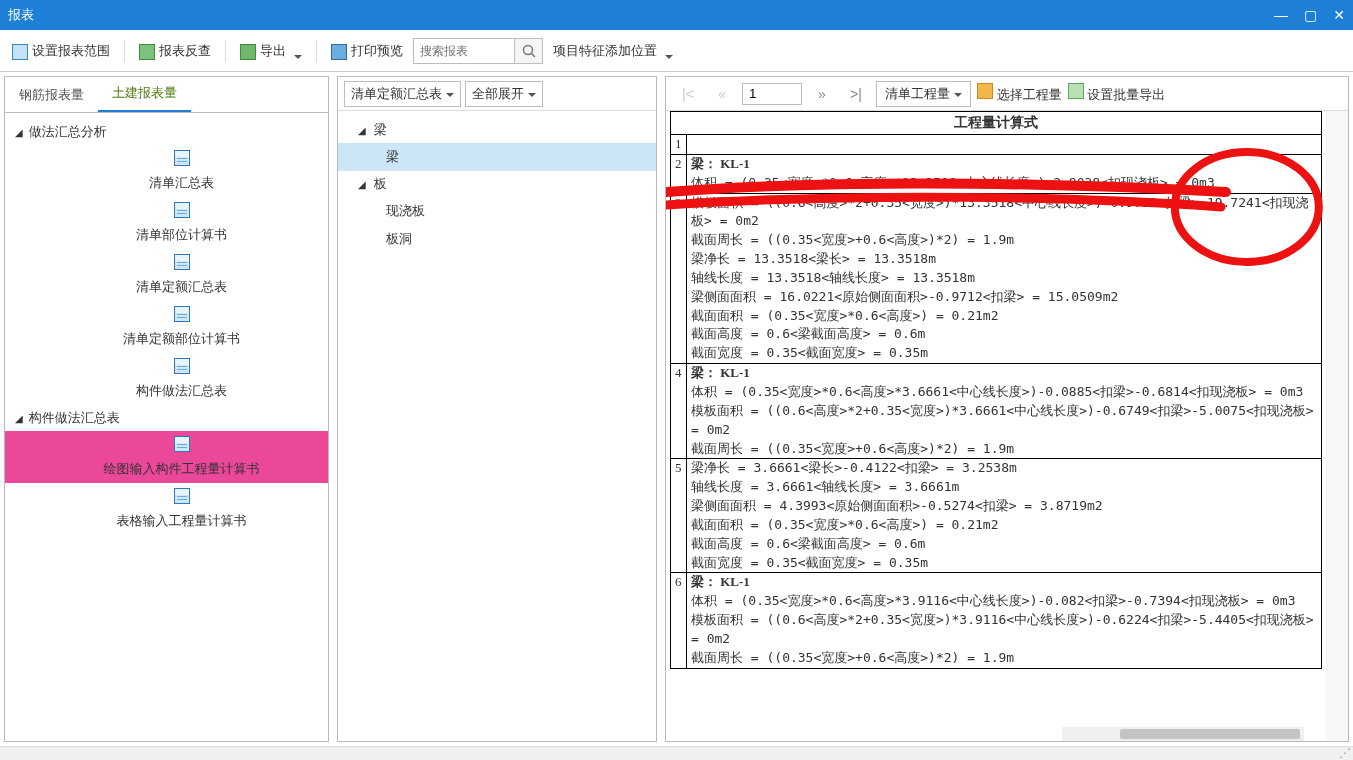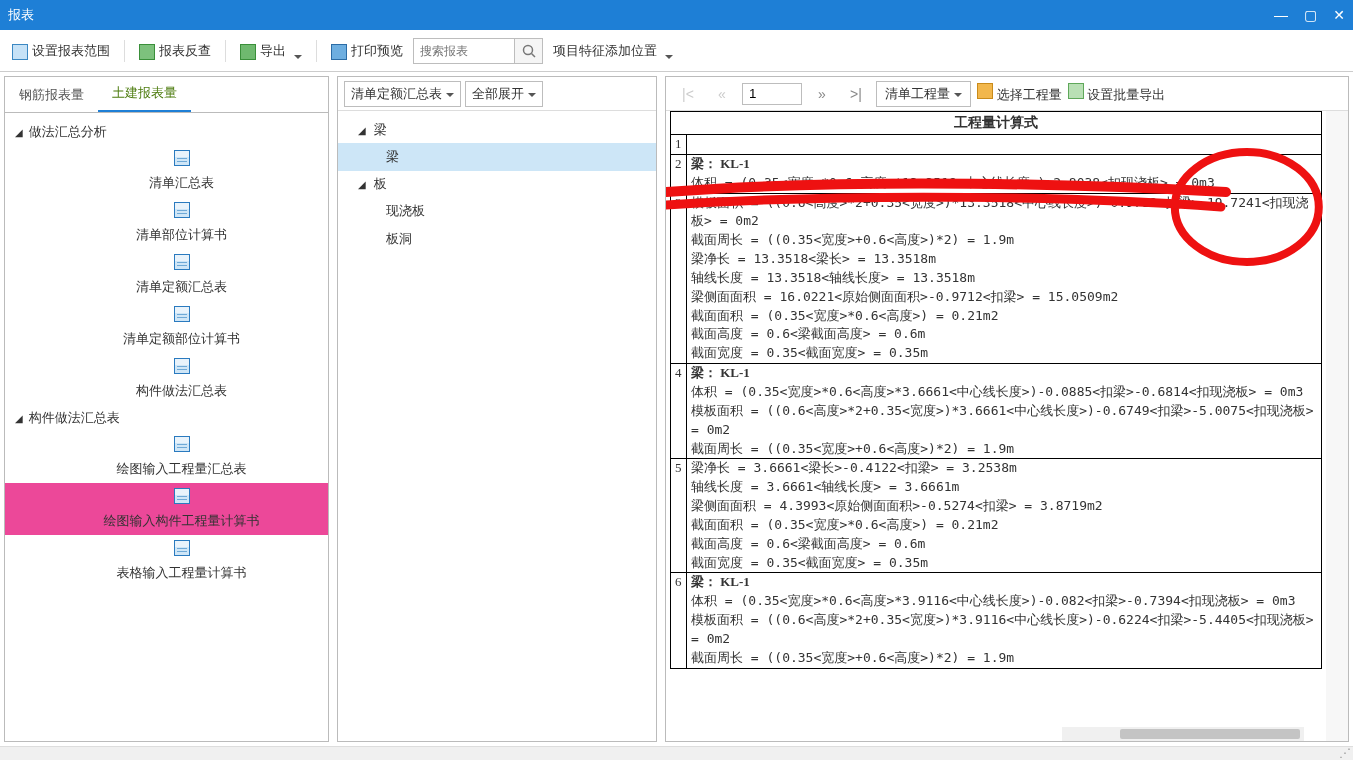--- a/index.html
+++ b/index.html
@@ -158,24 +158,20 @@
             <span class="icon-doc"></span>
             <span>清单定额部位计算书</span>
           </div>
           <div class="tree-item">
             <span class="icon-doc"></span>
             <span>构件做法汇总表</span>
           </div>
         </div>
       <div class="tree-group">构件做法汇总表</div>
       <div id="lg2">
-          <div class="tree-item">
-            <span class="icon-doc"></span>
-            <span>绘图输入工程量汇总表</span>
-          </div>
           <div class="tree-item selected">
             <span class="icon-doc"></span>
             <span>绘图输入构件工程量计算书</span>
           </div>
           <div class="tree-item">
             <span class="icon-doc"></span>
             <span>表格输入工程量计算书</span>
           </div>
         </div>
     </div>

